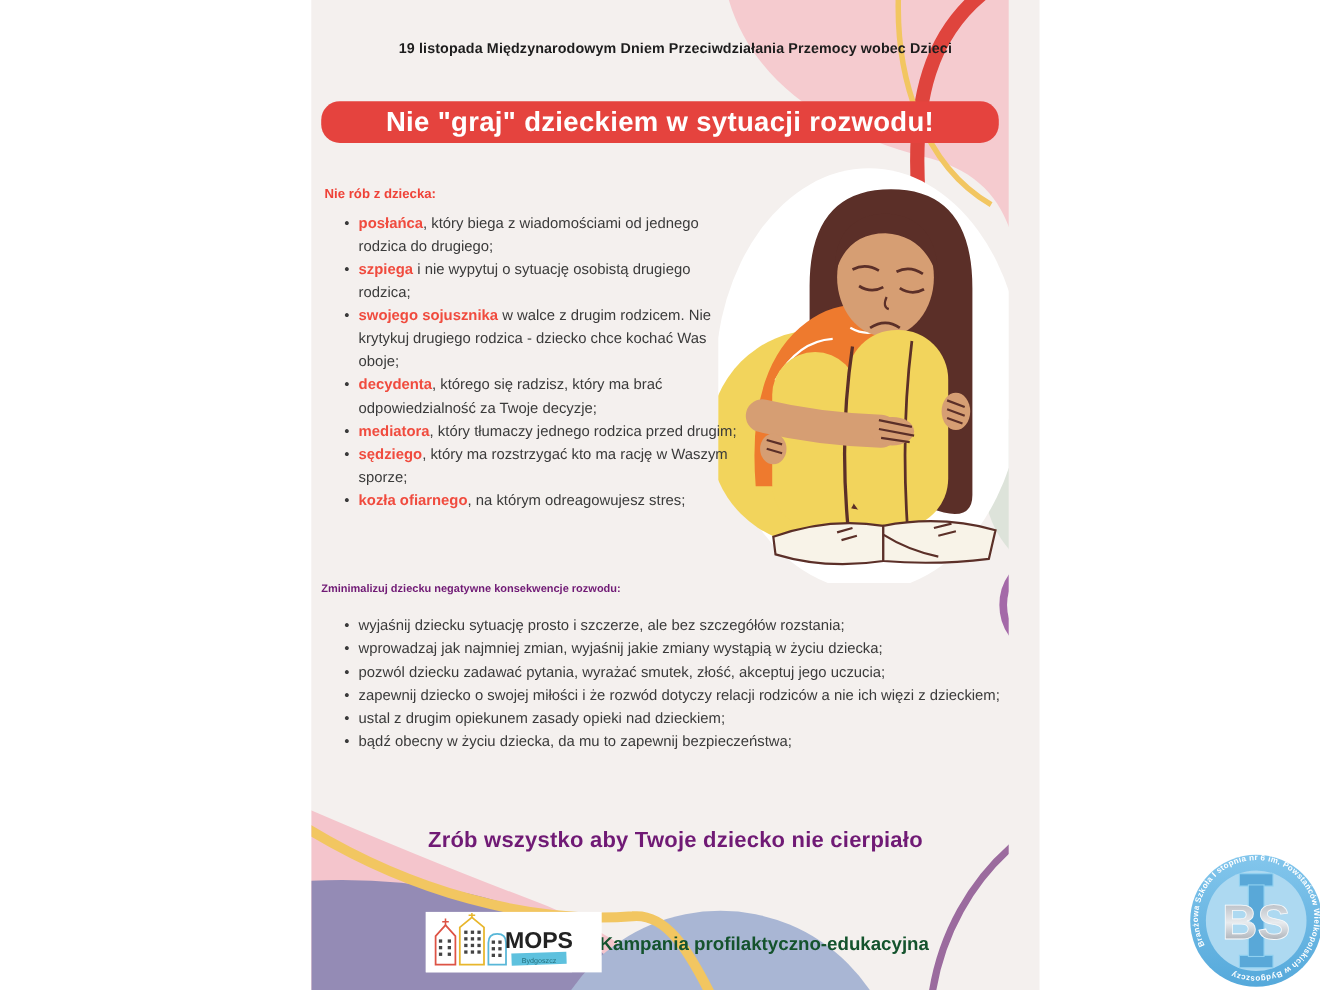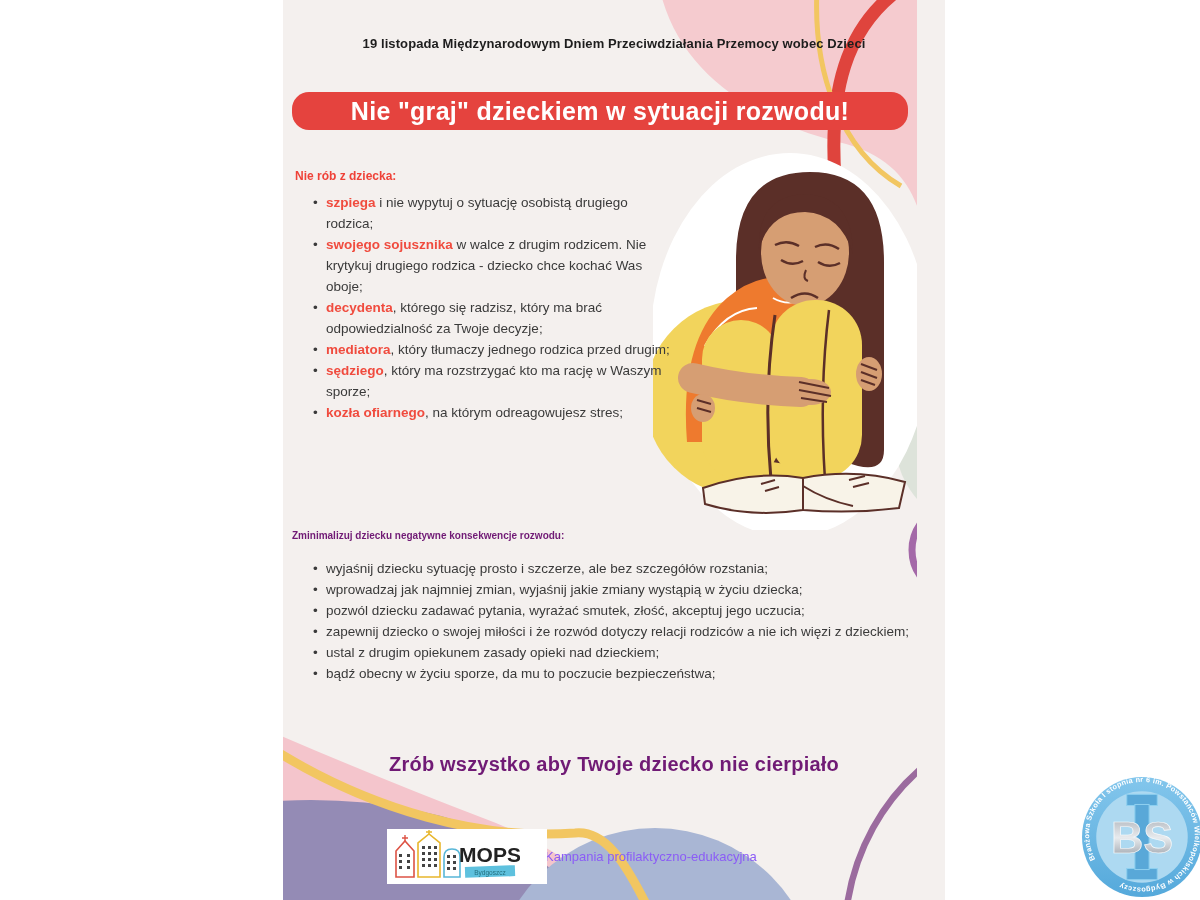--- a/index.html
+++ b/index.html
@@ -18,21 +18,21 @@
   .s2-head{left:9px;top:530px;font-size:10px;font-weight:bold;color:#701a75;}
   ul.blist{margin:0;padding:0;list-style:none;font-size:13.5px;line-height:21px;}
   ul.blist li{position:relative;padding-left:15px;}
   ul.blist li::before{content:"\2022";position:absolute;left:2px;color:#3a3a3a;}
   .s1-list{left:28px;top:192px;width:366px;}
   .s2-list{left:28px;top:558px;width:600px;}
   .lead{color:#f04b3e;font-weight:bold;}
   .closing{left:0;top:753px;width:100%;text-align:center;font-size:20px;
            font-weight:bold;color:#701a75;letter-spacing:.2px;}
   .mops-box{left:104px;top:829px;width:160px;height:55px;background:#ffffff;z-index:6;}
-  .campaign{left:262px;top:849px;font-size:13px;font-weight:normal;color:#8b5cf6;}
+  .campaign{left:262px;top:849px;font-size:17px;font-weight:bold;color:#14532d;}
   .badge{position:absolute;left:1081px;top:776px;width:122px;height:122px;z-index:7;}
   svg text{font-family:"Liberation Sans", sans-serif;}
 </style>
 </head>
 <body>
 
 <div class="poster">
 
   <svg class="decor" width="634" height="900" viewBox="0 0 634 900">
     <path d="M375 -20 C390 70 470 120 555 142 C625 158 641 205 644 262 L660 262 L660 -20 Z" fill="#f5cbcf"></path>
@@ -81,37 +81,38 @@
 
   <div class="layer-text top-note">19 listopada Międzynarodowym Dniem Przeciwdziałania Przemocy wobec Dzieci</div>
 
   <div class="layer-text banner">
     <span>Nie "graj" dzieckiem w sytuacji rozwodu!</span>
   </div>
 
   <div class="layer-text s1-head">Nie rób z dziecka:</div>
 
   <ul class="layer-text blist s1-list">
+    <li><span class="lead">posłańca</span><span>, który biega z wiadomościami od jednego rodzica do drugiego;</span></li>
     <li><span class="lead">szpiega</span><span> i nie wypytuj o sytuację osobistą drugiego rodzica;</span></li>
     <li><span class="lead">swojego sojusznika</span><span> w walce z drugim rodzicem. Nie krytykuj drugiego rodzica - dziecko chce kochać Was oboje;</span></li>
     <li><span class="lead">decydenta</span><span>, którego się radzisz, który ma brać odpowiedzialność za Twoje decyzje;</span></li>
     <li><span class="lead">mediatora</span><span>, który tłumaczy jednego rodzica przed drugim;</span></li>
     <li><span class="lead">sędziego</span><span>, który ma rozstrzygać kto ma rację w Waszym sporze;</span></li>
     <li><span class="lead">kozła ofiarnego</span><span>, na którym odreagowujesz stres;</span></li>
   </ul>
 
   <div class="layer-text s2-head">Zminimalizuj dziecku negatywne konsekwencje rozwodu:</div>
 
   <ul class="layer-text blist s2-list">
     <li>wyjaśnij dziecku sytuację prosto i szczerze, ale bez szczegółów rozstania;</li>
     <li>wprowadzaj jak najmniej zmian, wyjaśnij jakie zmiany wystąpią w życiu dziecka;</li>
     <li>pozwól dziecku zadawać pytania, wyrażać smutek, złość, akceptuj jego uczucia;</li>
     <li>zapewnij dziecko o swojej miłości i że rozwód dotyczy relacji rodziców a nie ich więzi z dzieckiem;</li>
     <li>ustal z drugim opiekunem zasady opieki nad dzieckiem;</li>
-    <li>bądź obecny w życiu sporze, da mu to poczucie bezpieczeństwa;</li>
+    <li>bądź obecny w życiu dziecka, da mu to zapewnij bezpieczeństwa;</li>
   </ul>
 
   <div class="layer-text closing">Zrób wszystko aby Twoje dziecko nie cierpiało</div>
 
   <div class="layer-text mops-box">
     <svg width="133" height="55" viewBox="0 0 133 55">
       <rect x="0" y="0" width="133" height="55" fill="#ffffff"></rect>
       <path d="M9 48 L9 22 L18 12 L27 22 L27 48 Z" stroke="#dd5345" stroke-width="1.6" fill="none"></path>
       <path d="M18 12 L18 6 M15 9 L21 9" stroke="#dd5345" stroke-width="1.4"></path>
       <path d="M31 48 L31 14 L42 5 L53 14 L53 48 Z" stroke="#e8b62c" stroke-width="1.6" fill="none"></path>

